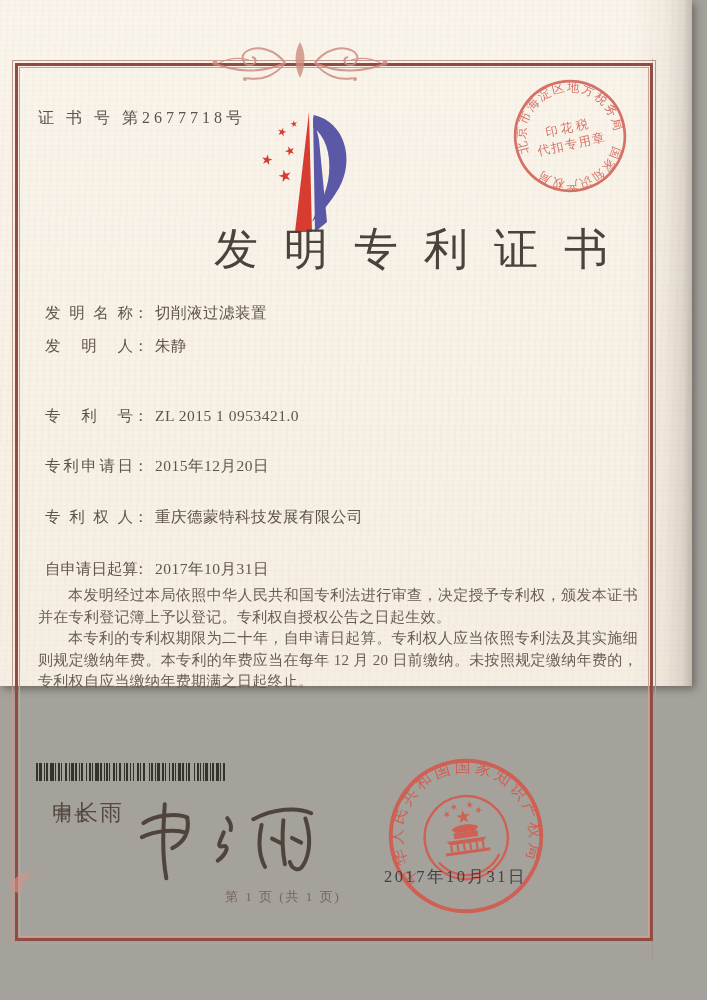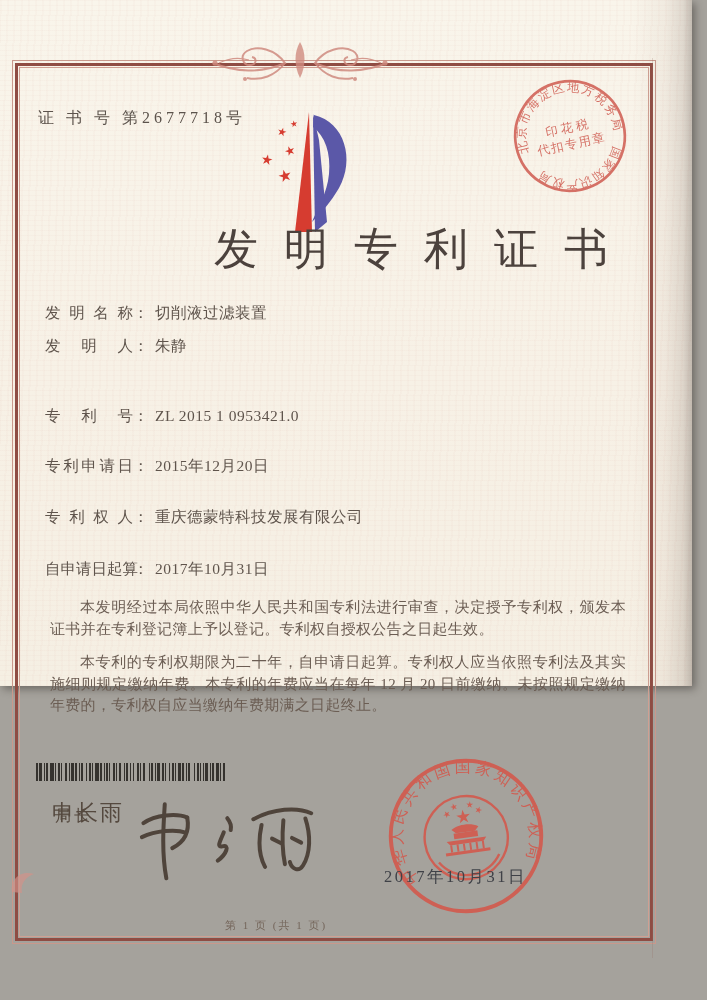--- a/index.html
+++ b/index.html
@@ -29,29 +29,29 @@
   .title{position:absolute;left:74px;top:220px;width:560px;text-align:right;
     font-size:44px;letter-spacing:26px;text-indent:26px;color:#4c423d;font-weight:500;}
   .logo{position:absolute;left:255px;top:110px;}
   .ornament{position:absolute;left:205px;top:34px;}
   .corner-flourish{position:absolute;left:8px;top:866px;}
   .field-row{position:absolute;left:45px;font-size:15.5px;color:#5f544c;letter-spacing:.5px;white-space:nowrap;}
   .field-row .lbl{display:inline-block;width:88px;text-align:justify;text-align-last:justify;letter-spacing:0;}
   .field-row .colon{margin-right:6px;}
   .body-text{position:absolute;left:38px;top:585px;width:600px;
     font-size:15px;line-height:21.5px;color:#6b5d53;text-align:justify;letter-spacing:.3px;}
-  .body-text p{margin:12px;text-indent:2em;}
+  .body-text p{margin:0;text-indent:2em;}
   .barcode{position:absolute;left:36px;top:763px;}
   .director-title{position:absolute;left:55px;top:806px;font-size:16px;letter-spacing:3px;color:#55493f;}
   .director-name{position:absolute;left:52px;top:798px;font-size:22px;letter-spacing:2px;color:#55493f;}
   .signature{position:absolute;left:128px;top:796px;transform:rotate(-2deg);}
   .main-seal{position:absolute;left:386px;top:756px;}
   .tax-seal{position:absolute;left:508px;top:74px;}
   .issue-date{position:absolute;left:384px;top:866px;font-size:16.5px;letter-spacing:2.5px;color:#3f4147;}
-  .footer{position:absolute;left:225px;top:918px;font-size:11px;letter-spacing:2px;color:#75675c;}
+  .footer{position:absolute;left:225px;top:888px;font-size:13px;letter-spacing:2px;color:#75675c;}
   svg text{font-family:"Liberation Serif","DejaVu Serif",serif;}
 </style>
 </head>
 <body>
 
 <div class="paper">
 
   <div class="frame">
     <div class="frame-mid">
       <div class="frame-in"></div>

